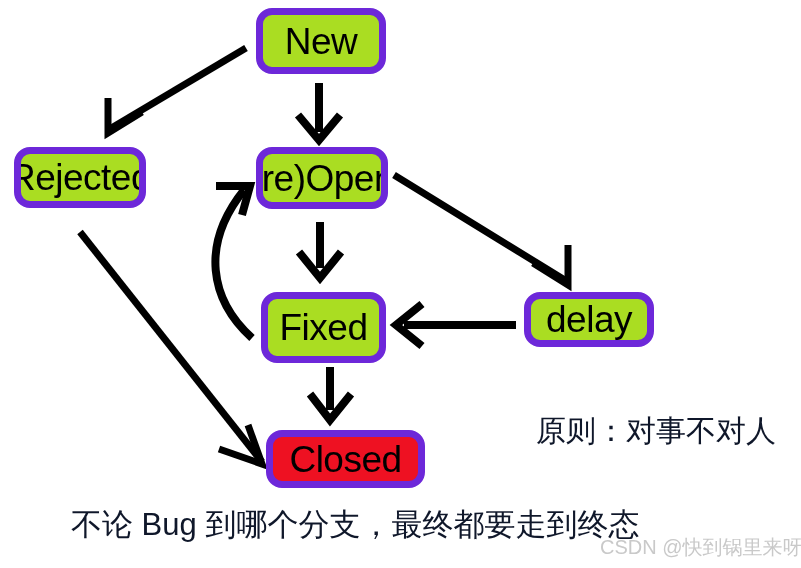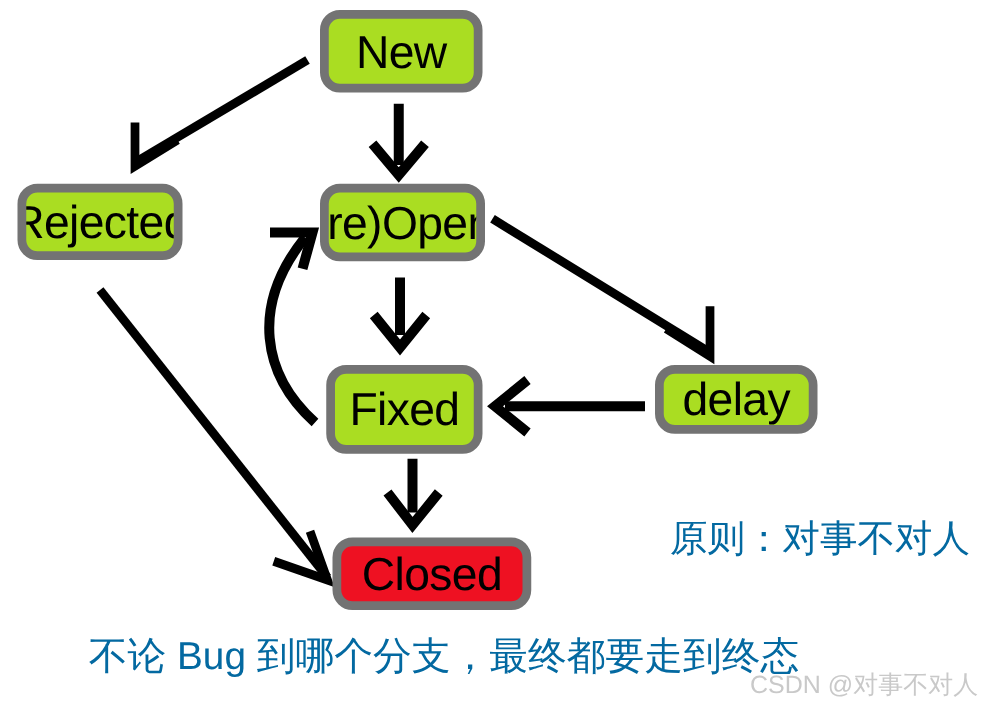--- a/index.html
+++ b/index.html
@@ -21,21 +21,21 @@
   #edges {
     position: absolute;
     left: 0;
     top: 0;
     width: 801px;
     height: 568px;
   }
   .node {
     position: absolute;
     box-sizing: border-box;
-    border: 7px solid #737373;
+    border: 7px solid #6d28d9;
     border-radius: 16px;
     display: flex;
     align-items: center;
     justify-content: center;
     overflow: hidden;
     z-index: 5;
   }
   .node-label {
     font-size: 37px;
     color: #000000;
@@ -48,21 +48,21 @@
 
   #node-new      { left: 256px; top: 8px;   width: 130px; height: 66px; }
   #node-rejected { left: 14px;  top: 147px; width: 132px; height: 61px; }
   #node-reopen   { left: 256px; top: 147px; width: 132px; height: 62px; }
   #node-fixed    { left: 261px; top: 292px; width: 125px; height: 71px; }
   #node-delay    { left: 524px; top: 292px; width: 130px; height: 55px; }
   #node-closed   { left: 266px; top: 430px; width: 159px; height: 58px; text-align: right; }
 
   .annotation {
     position: absolute;
-    color: #0369a1;
+    color: #0f172a;
     white-space: nowrap;
     z-index: 4;
   }
   #principle-note {
     left: 536px;
     top: 411px;
     font-size: 30px;
   }
   #bottom-caption {
     left: 71px;
@@ -149,15 +149,15 @@
   </div>
 
   <div class="node node-red" id="node-closed">
     <span class="node-label">Closed</span>
   </div>
 
   <div class="annotation" id="principle-note">原则：对事不对人</div>
 
   <div class="annotation" id="bottom-caption">不论 Bug 到哪个分支，最终都要走到终态</div>
 
-  <div id="watermark">CSDN @对事不对人</div>
+  <div id="watermark">CSDN @快到锅里来呀</div>
 
 </div>
 
 </body></html>

